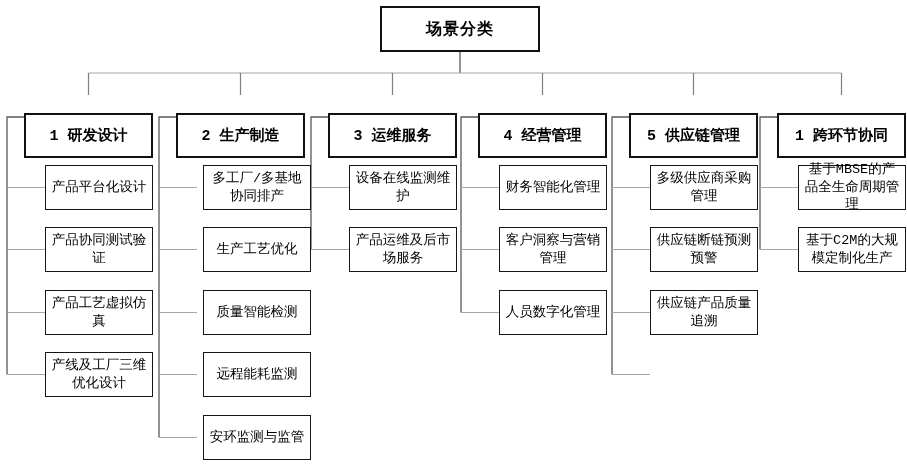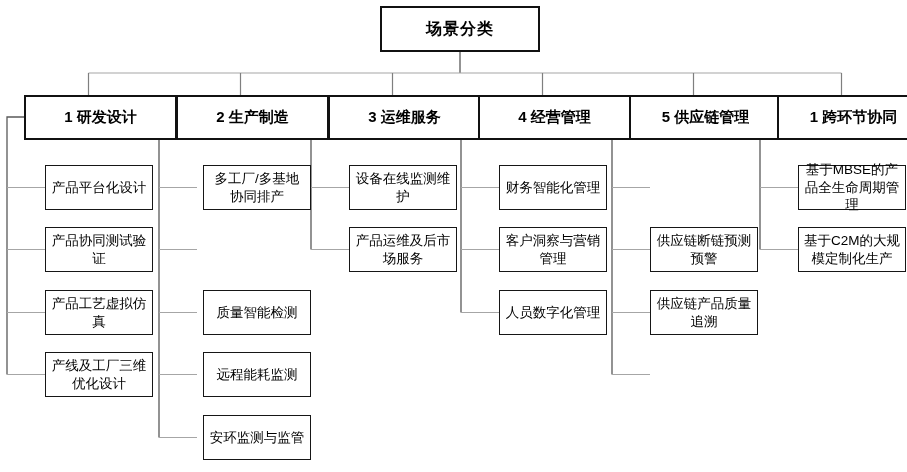--- a/index.html
+++ b/index.html
@@ -1,30 +1,30 @@
 <!DOCTYPE html>
 <html><head>
 <meta charset="utf-8">
 <style>
   html,body{margin:0;padding:0;background:#ffffff;}
   .canvas{
     position:relative;width:907px;height:472px;background:#ffffff;
-    font-family:Liberation Sans, sans-serif;color:#000000;overflow:hidden;
+    font-family:Liberation Mono, monospace;color:#000000;overflow:hidden;
   }
   svg.connectors{position:absolute;left:0;top:0;pointer-events:none;}
   .box{
     position:absolute;display:flex;align-items:center;justify-content:center;
     text-align:center;background:#ffffff;box-sizing:border-box;
   }
   .root{
     left:380px;top:6px;width:160px;height:46px;
     border:2px solid #111111;font-weight:bold;font-size:16px;letter-spacing:1px;
   }
   .branch{
-    top:95px;width:153px;height:45px;
+    top:113px;width:129px;height:45px;
     border:2px solid #111111;font-weight:bold;font-size:15px;
   }
   .child{
     width:108px;height:45px;border:1.5px solid #161616;
     font-size:13.5px;line-height:1.32;padding:0 4px;
   }
   
   .bx1{left:24px}.bx2{left:176px}.bx3{left:328px}.bx4{left:478px}.bx5{left:629px}.bx6{left:777px}
   
   .cx1{left:45px}.cx2{left:203px}.cx3{left:349px}.cx4{left:499px}.cx5{left:650px}.cx6{left:798px}
@@ -69,30 +69,32 @@
   <div class="box branch bx4">4 经营管理</div>
   <div class="box branch bx5">5 供应链管理</div>
   <div class="box branch bx6">1 跨环节协同</div>
 
   <div class="box child cx1 r1">产品平台化设计</div>
   <div class="box child cx1 r2">产品协同测试验证</div>
   <div class="box child cx1 r3">产品工艺虚拟仿真</div>
   <div class="box child cx1 r4">产线及工厂三维优化设计</div>
 
   <div class="box child cx2 r1">多工厂/多基地协同排产</div>
+  <div class="box child cx2 r2">生产工艺优化</div>
   <div class="box child cx2 r3">质量智能检测</div>
   <div class="box child cx2 r4">远程能耗监测</div>
   <div class="box child cx2 r5">安环监测与监管</div>
 
   <div class="box child cx3 r1">设备在线监测维护</div>
   <div class="box child cx3 r2">产品运维及后市场服务</div>
 
   <div class="box child cx4 r1">财务智能化管理</div>
   <div class="box child cx4 r2">客户洞察与营销管理</div>
   <div class="box child cx4 r3">人员数字化管理</div>
 
+  <div class="box child cx5 r1">多级供应商采购管理</div>
   <div class="box child cx5 r2">供应链断链预测预警</div>
   <div class="box child cx5 r3">供应链产品质量追溯</div>
 
   <div class="box child cx6 r1">基于MBSE的产品全生命周期管理</div>
   <div class="box child cx6 r2">基于C2M的大规模定制化生产</div>
 
 </div>
 
 </body></html>

